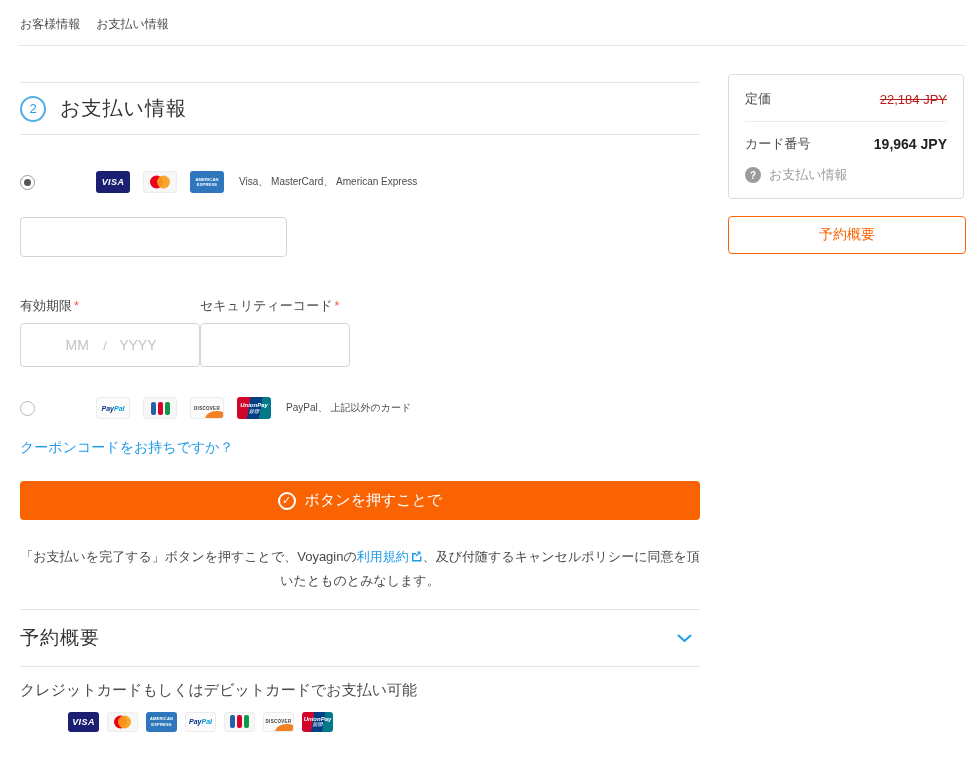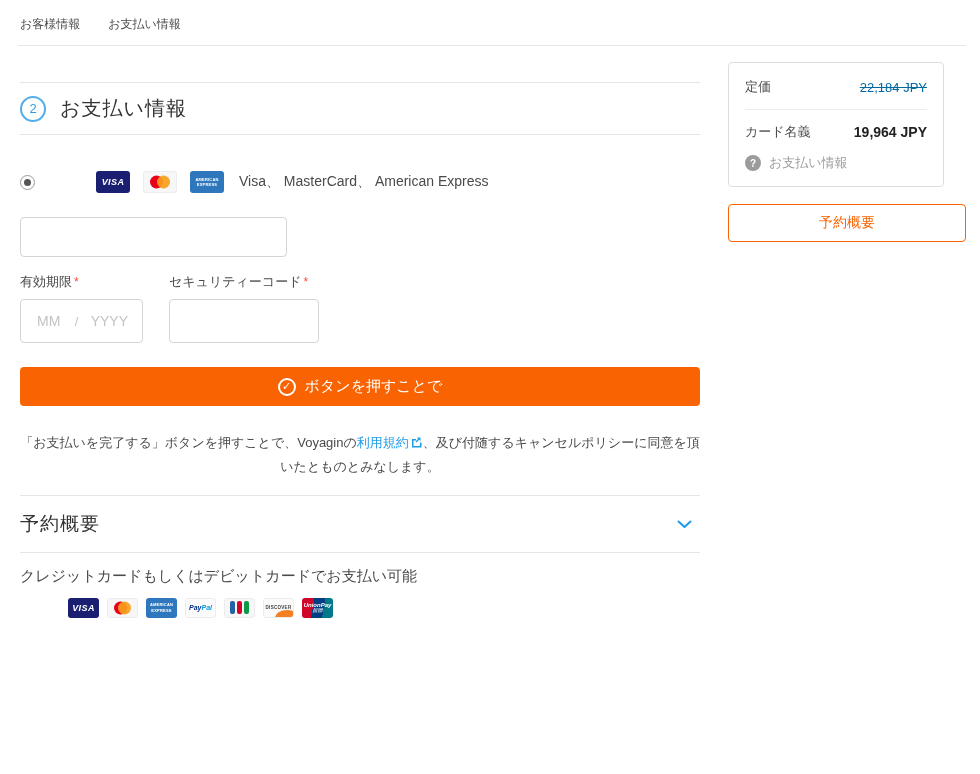--- a/index.html
+++ b/index.html
@@ -1,47 +1,47 @@
 <!DOCTYPE html>
 <html><head>
 <meta charset="utf-8">
 <style>
   * { margin:0; padding:0; box-sizing:border-box; }
   html,body { width:980px; height:774px; overflow:hidden; background:#fff;
     font-family:"Liberation Sans","DejaVu Sans",sans-serif; color:#4a4a4a; }
   .page { position:relative; width:980px; height:774px; }
 
   
-  .breadcrumb { display:flex; gap:28px; padding:16px 0 12px 20px; font-size:12px; color:#4a4a4a; }
+  .breadcrumb { display:flex; gap:16px; padding:16px 0 12px 20px; font-size:12px; color:#4a4a4a; }
   .breadcrumb span { cursor:pointer; }
   .top-rule { border:none; border-top:1px solid #e7e7e7; margin:0 14px 0 18px; }
 
   
   .cols { display:flex; align-items:flex-start; }
   .left-col { width:680px; margin-left:20px; }
-  .right-col { width:216px; margin-left:28px; margin-top:16px; }
+  .right-col { width:236px; margin-left:28px; margin-top:28px; }
 
   hr.rule { border:none; border-top:1px solid #e5e5e5; }
   .rule-1 { margin-top:36px; }
 
   
   .step-head { display:flex; align-items:center; gap:14px; padding:12px 0; }
   .step-circle { width:26px; height:26px; border:2px solid #53aee8; border-radius:50%;
     color:#2d9de0; font-size:13px; display:flex; align-items:center; justify-content:center; }
   .step-title { font-size:20px; color:#333; font-weight:400; letter-spacing:1px; }
 
   
   .radio-row { display:flex; align-items:center; gap:13px; }
   .radio-row--1 { margin-top:36px; }
   .radio-row--2 { margin-top:30px; }
   .radio { width:15px; height:15px; border-radius:50%; border:1px solid #b9b9b9; background:#fff;
     position:relative; flex:0 0 auto; cursor:pointer; }
   .radio.checked { border-color:#9a9a9a; }
   .radio.checked::after { content:""; position:absolute; inset:3px; border-radius:50%; background:#555; }
-  .radio-label { font-size:14px; color:#4a4a4a; margin-left:2px; }
+  .radio-label { font-size:10px; color:#4a4a4a; margin-left:2px; }
 
   
   .icon-row { display:flex; align-items:center; gap:13px;padding-left:48px; }
   .card-icon { position:relative; width:34px; height:22px; border-radius:3px; overflow:hidden;
     display:flex; align-items:center; justify-content:center; flex:0 0 auto; background:#fff; }
   .icon-row--sm { gap:8px; margin-top:12px; }
   .icon-row--sm .card-icon { width:31px; height:20px; }
   .ci-visa { background:#1a1f71; }
   .ci-visa b { color:#fff; font-style:italic; font-size:9px; letter-spacing:.4px; }
   .ci-mastercard { background:#f7f7f7; border:1px solid #ececec; }
@@ -60,27 +60,27 @@
   .ci-discover b { font-size:4.5px; color:#3c3c3c; letter-spacing:.3px; z-index:1; }
   .ci-discover u { position:absolute; right:-6px; bottom:-9px; width:24px; height:16px;
     border-radius:50%; background:#f48024; }
   .ci-unionpay { background:linear-gradient(100deg,#d10429 0 36%,#023e84 36% 68%,#01798a 68% 100%); flex-direction:column; }
   .ci-unionpay b { color:#fff; font-style:italic; font-size:6px; line-height:1.1; }
   .ci-unionpay i { color:#fff; font-size:5px; font-style:italic; line-height:1; }
 
   
   .form-row { display:flex; }
   .form-row--1 { margin-top:24px; gap:25px; }
-  .form-row--2 { margin-top:16px; gap:26px; }
+  .form-row--2 { margin-top:40px; }
   .field-label { font-size:13px; color:#4a4a4a; margin-bottom:8px; }
   .req { color:#f4503a; margin-left:2px; font-size:12px; }
   .text-input { border:1px solid #d4d4d4; border-radius:4px; height:40px; font-size:14px;
     padding:0 10px; color:#333; outline:none; width:100%; background:#fff; }
   .fld-cardnum { width:267px; } .fld-cardname { width:268px; }
-  .fld-expiry { width:123px; } .fld-seccode { width:150px; }
+  .fld-expiry { width:180px; } .fld-seccode { width:150px; }
   .expiry-box { border:1px solid #d4d4d4; border-radius:4px; height:44px; display:flex;
     align-items:center; justify-content:center; gap:4px; background:#fff; }
   .expiry-box input { border:none; outline:none; font-size:14px; color:#333; background:transparent; text-align:center; }
   .expiry-box input::placeholder { color:#c3c3c3; }
   .exp-mm { width:44px; } .exp-yyyy { width:54px; }
   .exp-sep { color:#c3c3c3; font-size:13px; }
   .fld-seccode .text-input { height:44px; }
 
   
   .coupon-link { display:inline-block; margin-top:20px; font-size:14px; color:#1e9be9; cursor:pointer; }
@@ -101,21 +101,21 @@
   .summary-row { display:flex; align-items:center; justify-content:space-between; padding:15px 8px 15px 0; cursor:pointer; }
   .summary-title { font-size:19px; color:#333; font-weight:400; letter-spacing:1px; }
 
   
   .cards-title { margin-top:14px; font-size:15px; color:#4a4a4a; }
 
   
   .price-card { border:1px solid #ddd; border-radius:4px; padding:15px 16px 14px; background:#fff; }
   .price-row { display:flex; justify-content:space-between; align-items:center; font-size:13px; }
   .price-label { color:#4a4a4a; }
-  .price-strike { color:#0369a1; text-decoration:line-through; }
+  .price-strike { color:#b91c1c; text-decoration:line-through; }
   .card-divider { border:none; border-top:1px solid #ececec; margin:13px 0; }
   .price-strong { color:#222; font-weight:bold; font-size:14px; }
   .note-row { display:flex; align-items:center; gap:8px; margin-top:13px; }
   .help-icon { width:16px; height:16px; border-radius:50%; background:#9b9b9b; color:#fff;
     font-size:10px; font-weight:bold; display:flex; align-items:center; justify-content:center; cursor:pointer; }
   .note-label { font-size:13px; color:#9b9b9b; }
   .summary-btn { margin-top:17px; width:238px; height:38px; background:#fff; border:1px solid #f96302;
     border-radius:4px; color:#f96302; font-size:14px; cursor:pointer; font-family:inherit; }
 </style>
 </head>
@@ -170,21 +170,45 @@
             <span class="exp-sep">/</span>
             <input class="exp-yyyy" type="text" placeholder="YYYY" style="">
           </div>
         </div>
         <div>
           <div class="field-label"><span>セキュリティーコード</span><span class="req">*</span></div>
           <div class="fld-seccode"><input class="text-input" type="text" value="" style=""></div>
         </div>
       </div>
 
-
+      <div class="radio-row radio-row--2">
+        <span class="radio"></span>
+        <span class="icon-row">
+            <span class="card-icon ci-paypal">
+              <b class="pp1">Pay</b>
+              <b class="pp2">Pal</b>
+            </span>
+            <span class="card-icon ci-jcb">
+              <u class="j1"></u>
+              <u class="j2"></u>
+              <u class="j3"></u>
+            </span>
+            <span class="card-icon ci-discover">
+              <b>DISCOVER</b>
+              <u></u>
+            </span>
+            <span class="card-icon ci-unionpay">
+              <b>UnionPay</b>
+              <i>銀聯</i>
+            </span>
+          </span>
+        <span class="radio-label">PayPal、 上記以外のカード</span>
+      </div>
+
+      <a class="coupon-link">クーポンコードをお持ちですか？</a>
 
       <button class="submit-btn">
         <span class="check-circle">✓</span>
         <span>ボタンを押すことで</span>
       </button>
 
       <p class="terms"><span>「お支払いを完了する」ボタンを押すことで、Voyaginの</span><span class="lnk">利用規約</span><span class="ext-icon"><svg width="12" height="12" viewBox="0 0 12 12">
               <path d="M2 3 h4 v1.5 H3.5 V10 H10 V6.5 H11.5 V11.5 H2 Z" fill="#1e9be9"></path>
               <path d="M7 1.5 h3.5 V5 L9.2 3.8 6.5 6.5 5.5 5.5 8.2 2.8 Z" fill="#1e9be9"></path>
             </svg></span><span>、及び付随するキャンセルポリシーに同意を頂いたとものとみなします。</span></p>
@@ -234,21 +258,21 @@
     </div>
 
     <div class="right-col">
       <div class="price-card">
         <div class="price-row">
           <span class="price-label">定価</span>
           <span class="price-strike">22,184 JPY</span>
         </div>
         <hr class="card-divider">
         <div class="price-row">
-          <span class="price-label">カード名義</span>
+          <span class="price-label">カード番号</span>
           <span class="price-strong">19,964 JPY</span>
         </div>
         <div class="note-row">
           <span class="help-icon">?</span>
           <span class="note-label">お支払い情報</span>
         </div>
       </div>
       <button class="summary-btn">予約概要</button>
     </div>
   </div>

